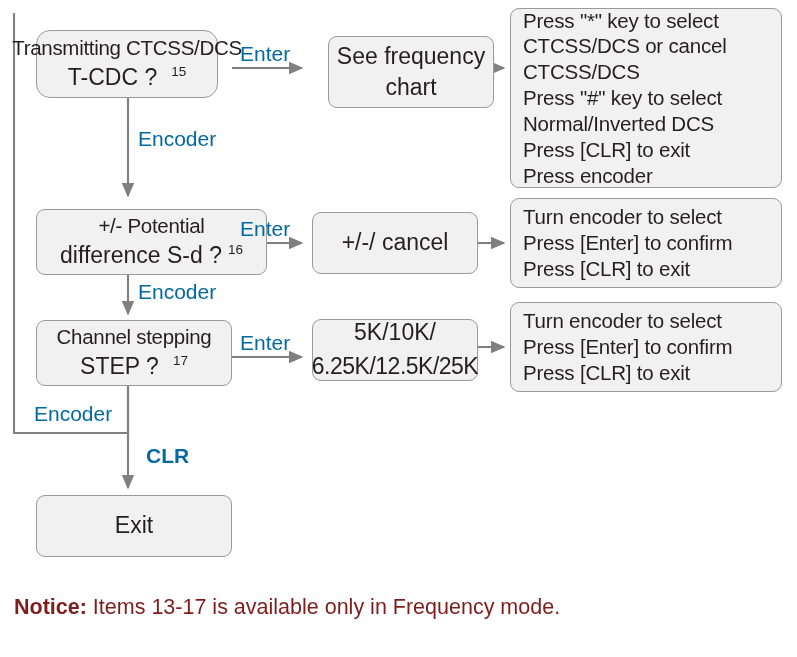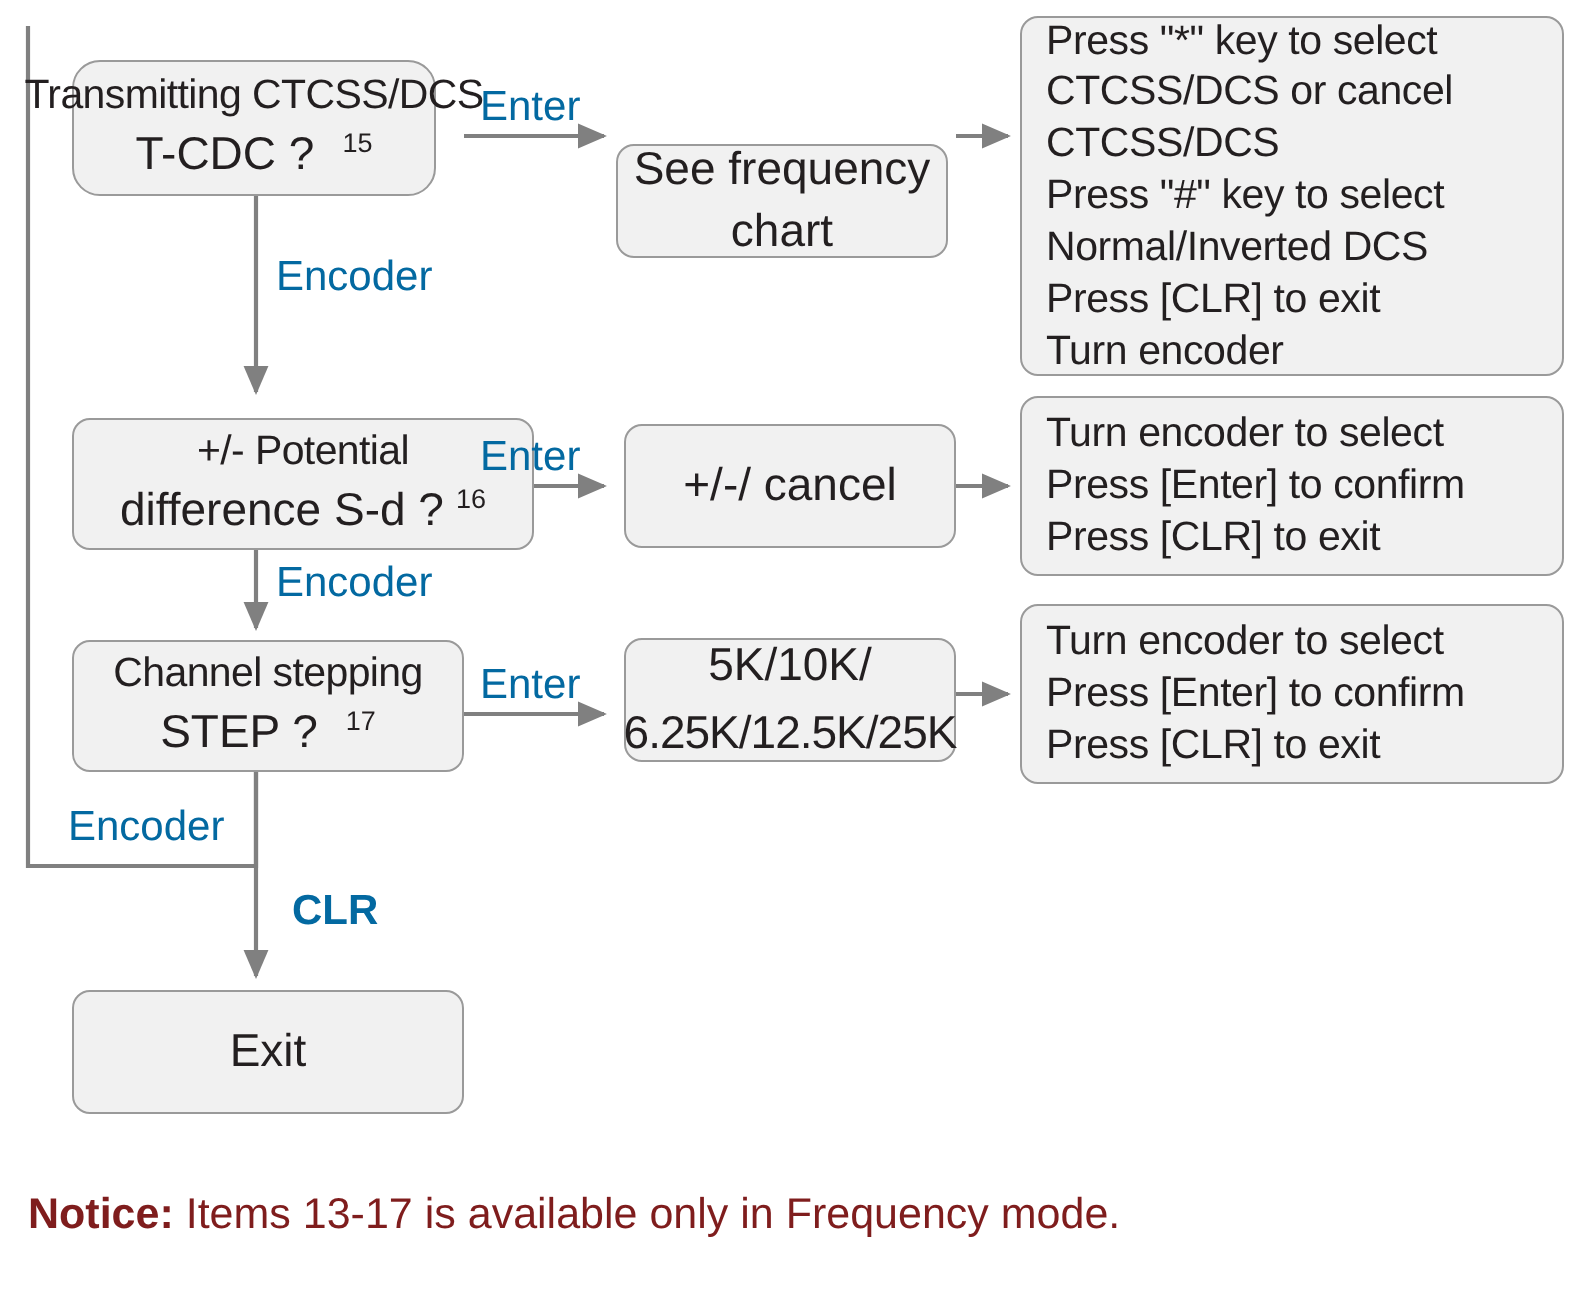--- a/index.html
+++ b/index.html
@@ -127,33 +127,33 @@
 
       <path d="M 128 385 L 128 488" marker-end="url(#arrow)"></path>
     </g>
   </svg>
 
   <div class="node menu-node" style="left:36px; top:30px; width:182px; height:68px;border-radius:14px;">
     <span class="ln ln1">Transmitting CTCSS/DCS</span>
     <span class="ln ln2"><span>T-CDC ?</span><span class="idx">15</span></span>
   </div>
 
-  <div class="node value-node" style="left:308px; top:36px; width:166px; height:57px;margin-top:36px;">
+  <div class="node value-node" style="left:328px; top:36px; width:166px; height:72px;">
     <span class="ln">See frequency</span>
     <span class="ln">chart</span>
   </div>
 
   <div class="node note-node" style="left:510px; top:8px; width:272px; height:180px;">
     <span class="ln">Press "*" key to select</span>
     <span class="ln">CTCSS/DCS or cancel</span>
     <span class="ln">CTCSS/DCS</span>
     <span class="ln">Press "#" key to select</span>
     <span class="ln">Normal/Inverted DCS</span>
     <span class="ln">Press [CLR] to exit</span>
-    <span class="ln">Turn encoder</span>
+    <span class="ln">Press encoder</span>
   </div>
 
   <div class="node menu-node" style="left:36px; top:209px; width:231px; height:66px;">
     <span class="ln ln1">+/-  Potential</span>
     <span class="ln ln2"><span>difference S-d ?</span><span class="idx" style="margin-left:6px;">16</span></span>
   </div>
 
   <div class="node value-node" style="left:312px; top:212px; width:166px; height:62px;">
     <span class="ln">+/-/ cancel</span>
   </div>

